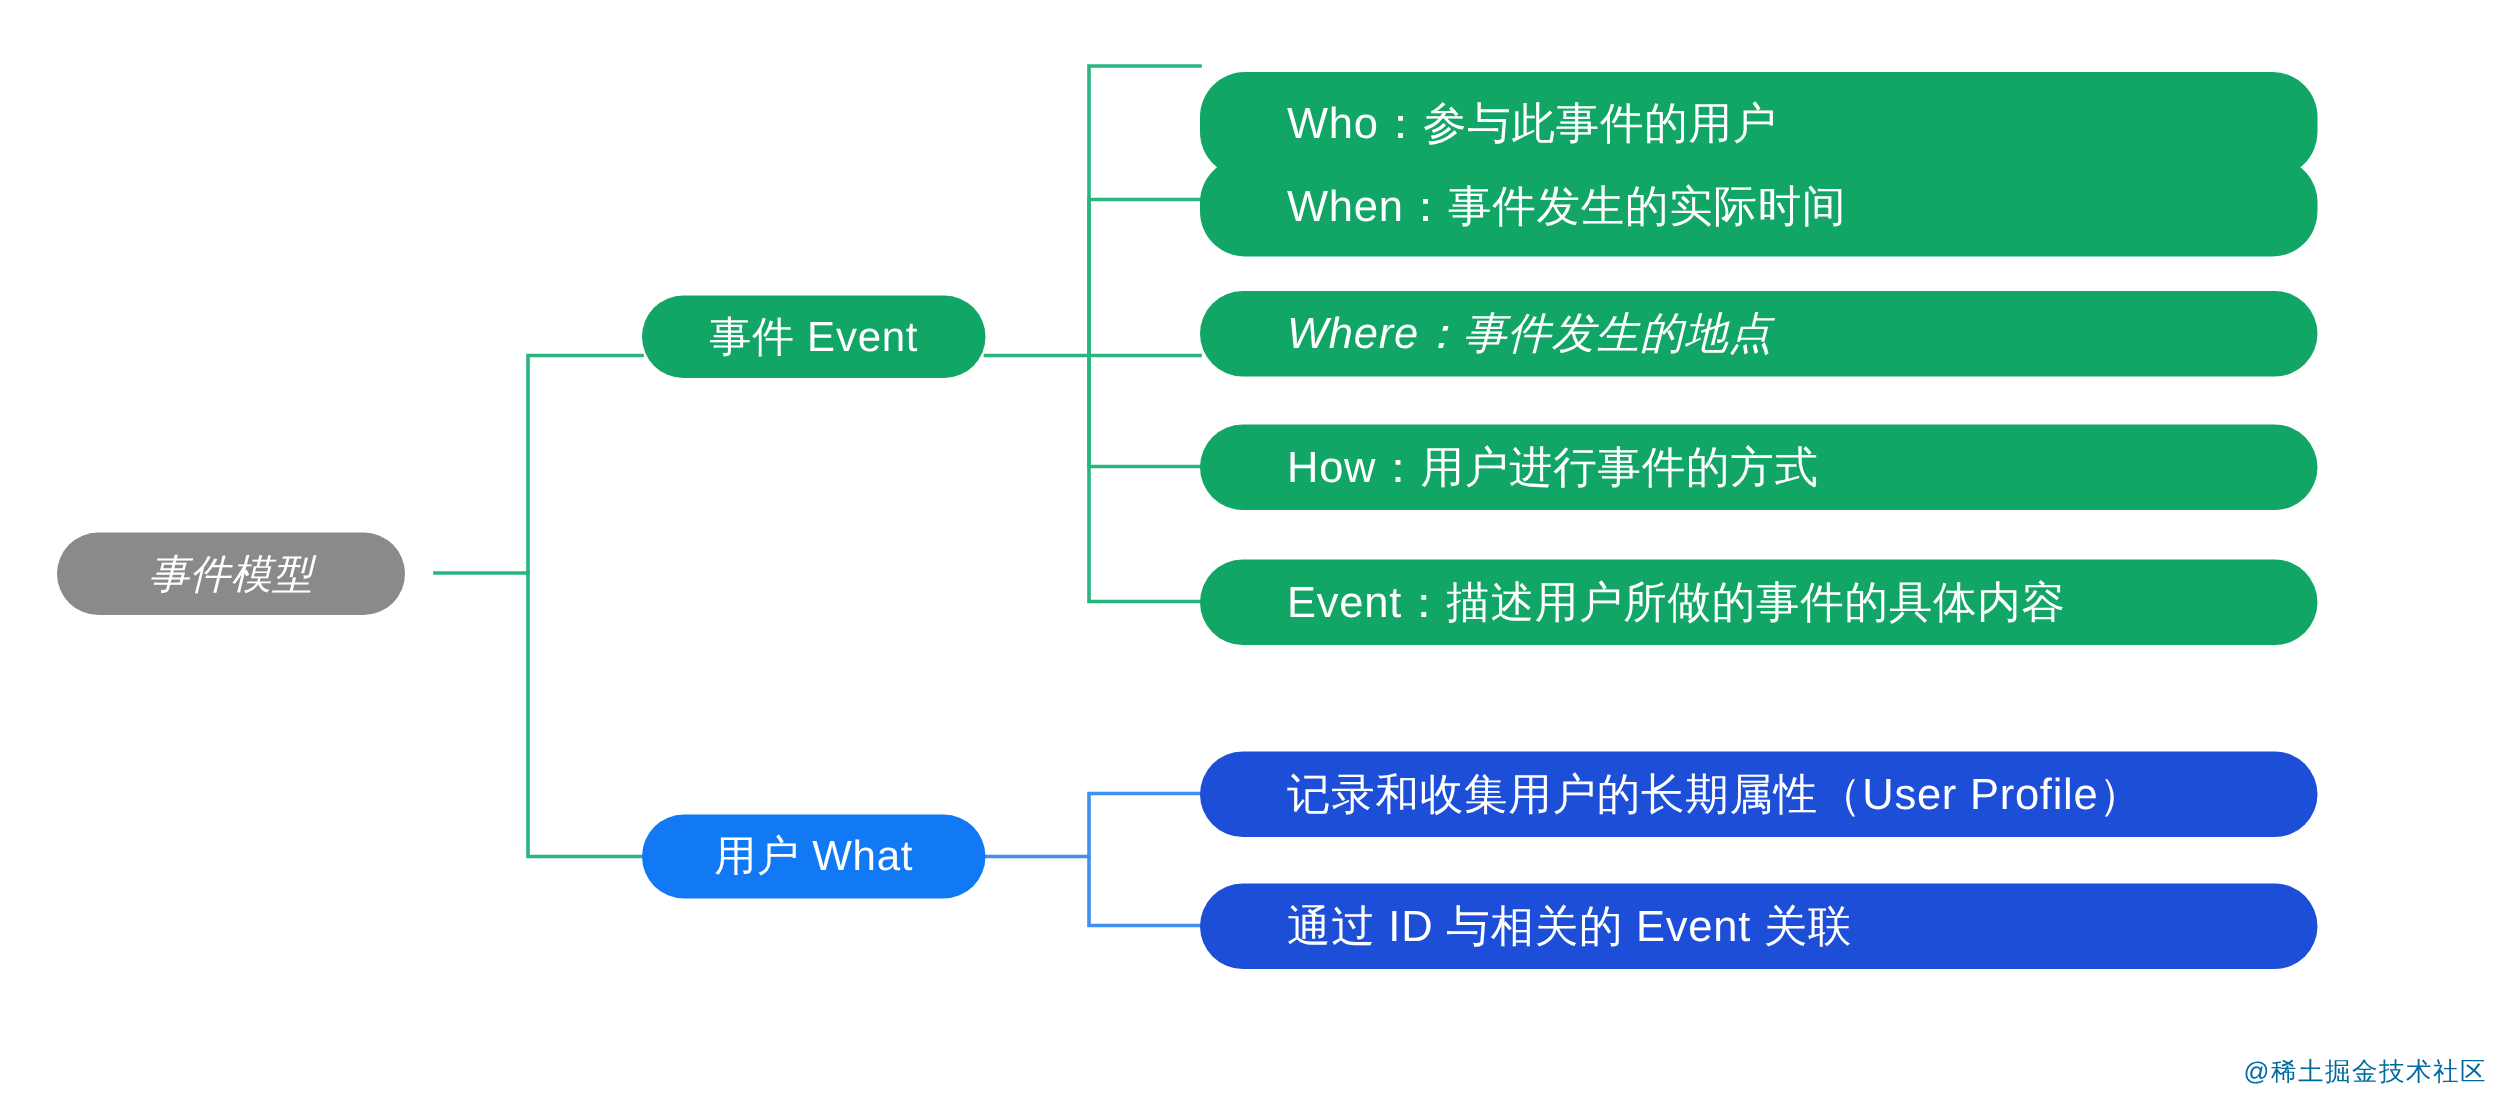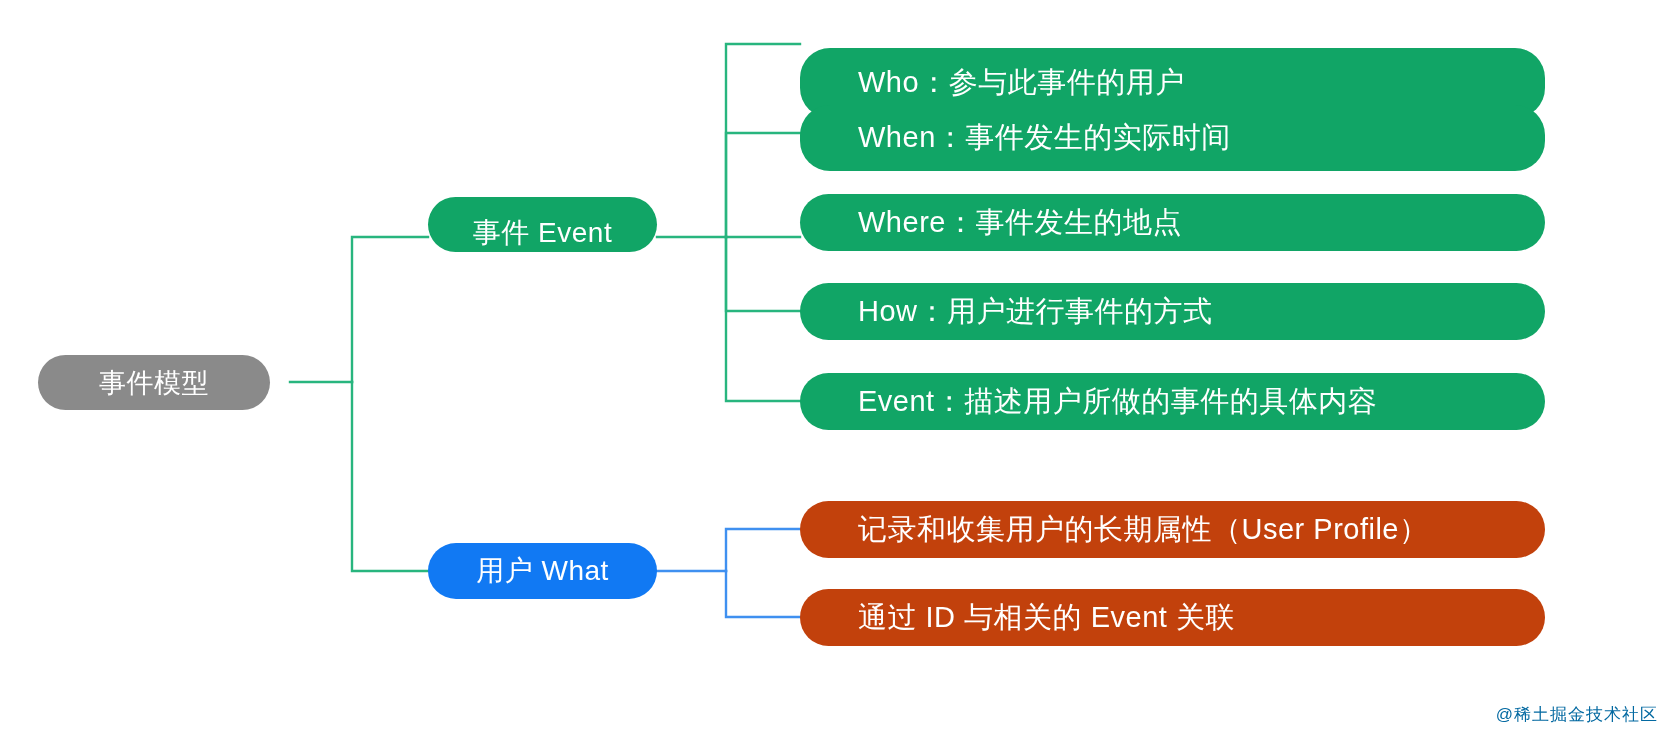--- a/index.html
+++ b/index.html
@@ -31,36 +31,37 @@
     box-sizing: border-box;
     color: #ffffff;
     white-space: nowrap;
     letter-spacing: 0.5px;
   }
   .node.root {
     background: #8a8a8a;
     border-radius: 30px;
     justify-content: center;
     font-size: 27px;
+    font-style: italic;
   }
   .node.branch {
     border-radius: 30px;
     justify-content: center;
     font-size: 28px;
   }
-  .node.branch.green { background: #11a566; align-items: flex-end; }
+  .node.branch.green { background: #11a566; }
   .node.branch.blue  { background: #1179f3; }
   .node.leaf {
     border-radius: 30px;
     justify-content: flex-start;
     font-size: 29px;
     padding-left: 58px;
   }
   .node.leaf.green { background: #11a566; }
-  .node.leaf.blue  { background: #c2410c; }
+  .node.leaf.blue  { background: #1d4ed8; }
   .watermark {
     position: absolute;
     right: 14px;
     bottom: 8px;
     color: #0369a1;
     font-size: 17px;
     letter-spacing: 1px;
   }
 </style>
 </head>
@@ -100,21 +101,21 @@
   </div>
 
   <div class="node leaf green" style="left:800px; top:16px; width:745px; height:70px;margin-top:32px;">
     <span>Who：参与此事件的用户</span>
   </div>
 
   <div class="node leaf green" style="left:800px; top:105px; width:745px; height:66px;">
     <span>When：事件发生的实际时间</span>
   </div>
 
-  <div class="node leaf green" style="left:800px; top:194px; width:745px; height:57px;">
+  <div class="node leaf green" style="left:800px; top:194px; width:745px; height:57px;font-style:italic;">
     <span>Where：事件发生的地点</span>
   </div>
 
   <div class="node leaf green" style="left:800px; top:283px; width:745px; height:57px;">
     <span>How：用户进行事件的方式</span>
   </div>
 
   <div class="node leaf green" style="left:800px; top:373px; width:745px; height:57px;">
     <span>Event：描述用户所做的事件的具体内容</span>
   </div>

